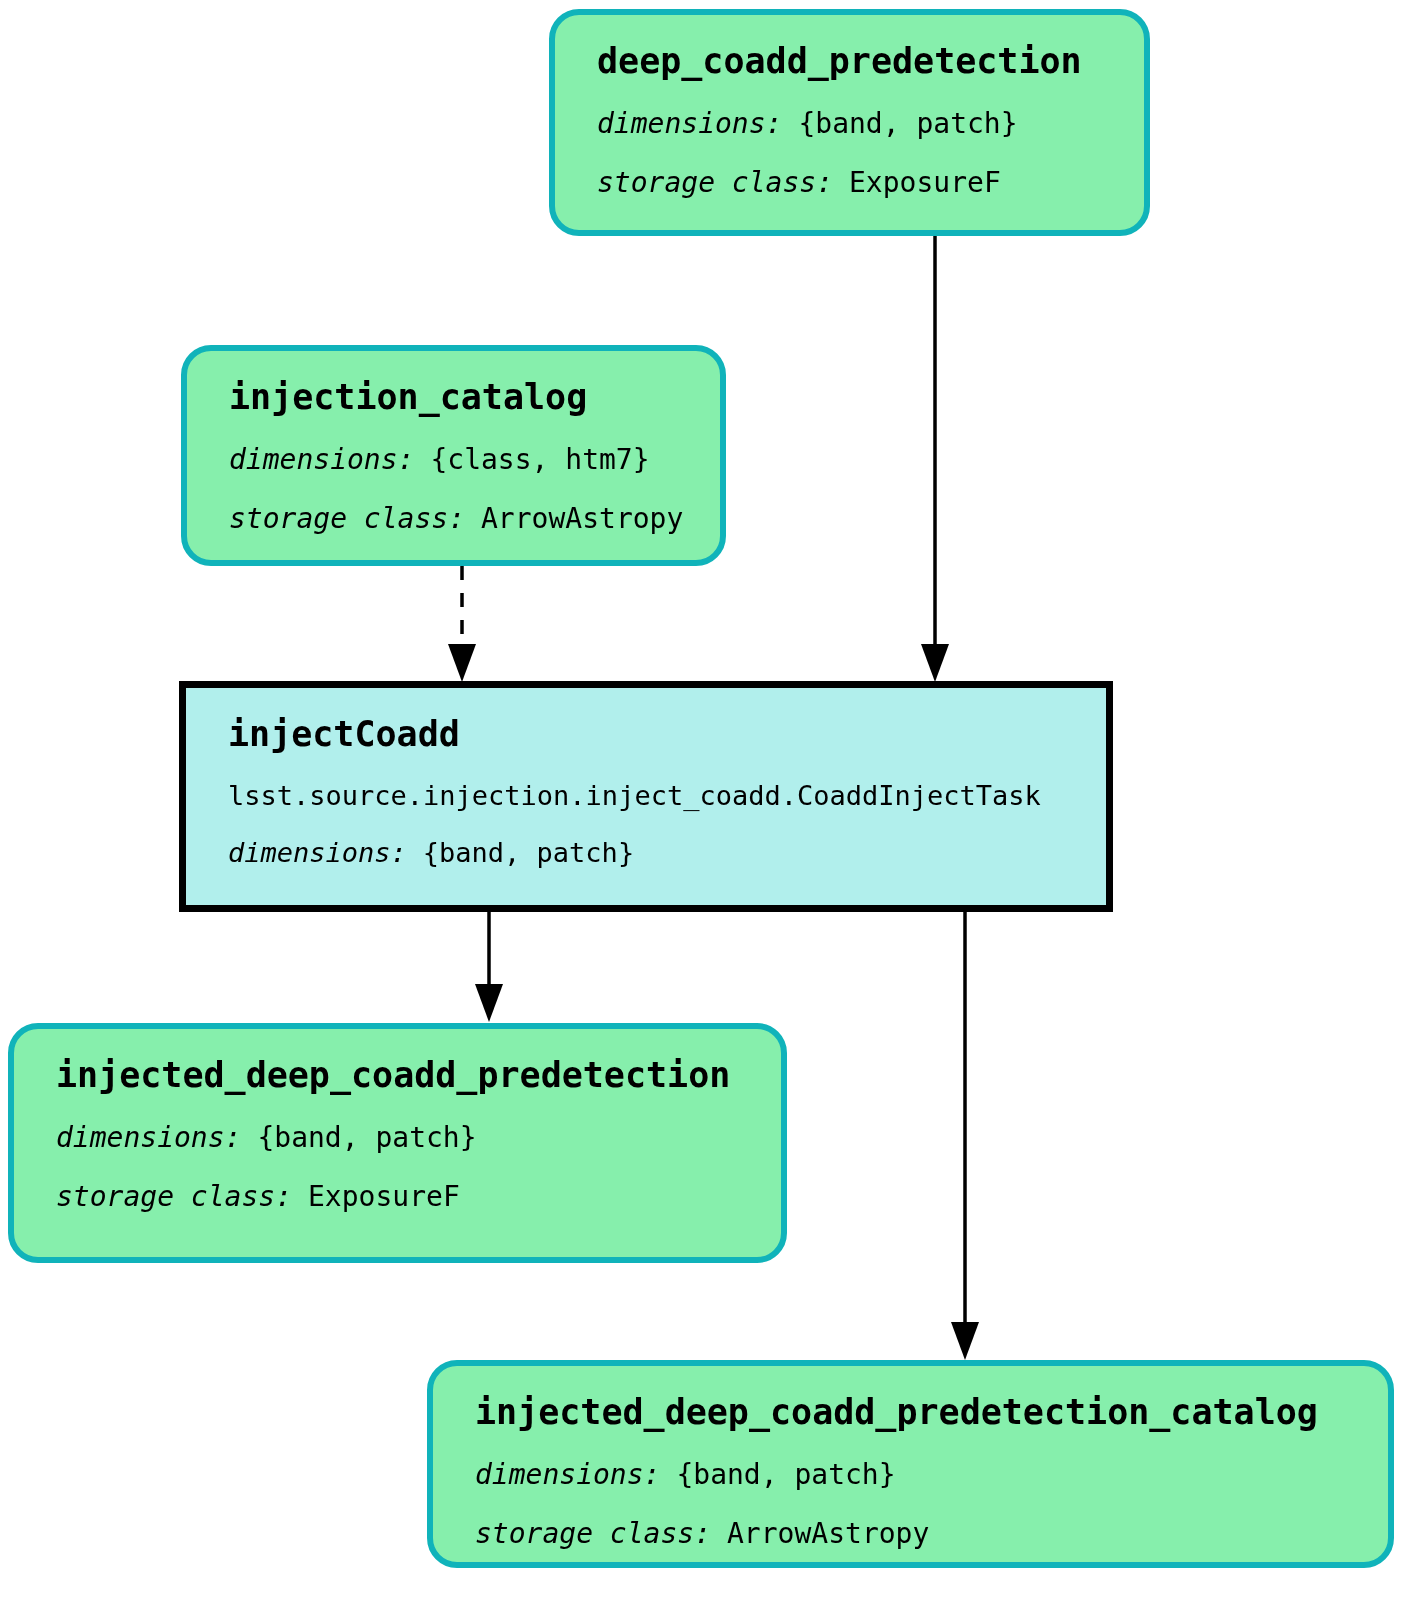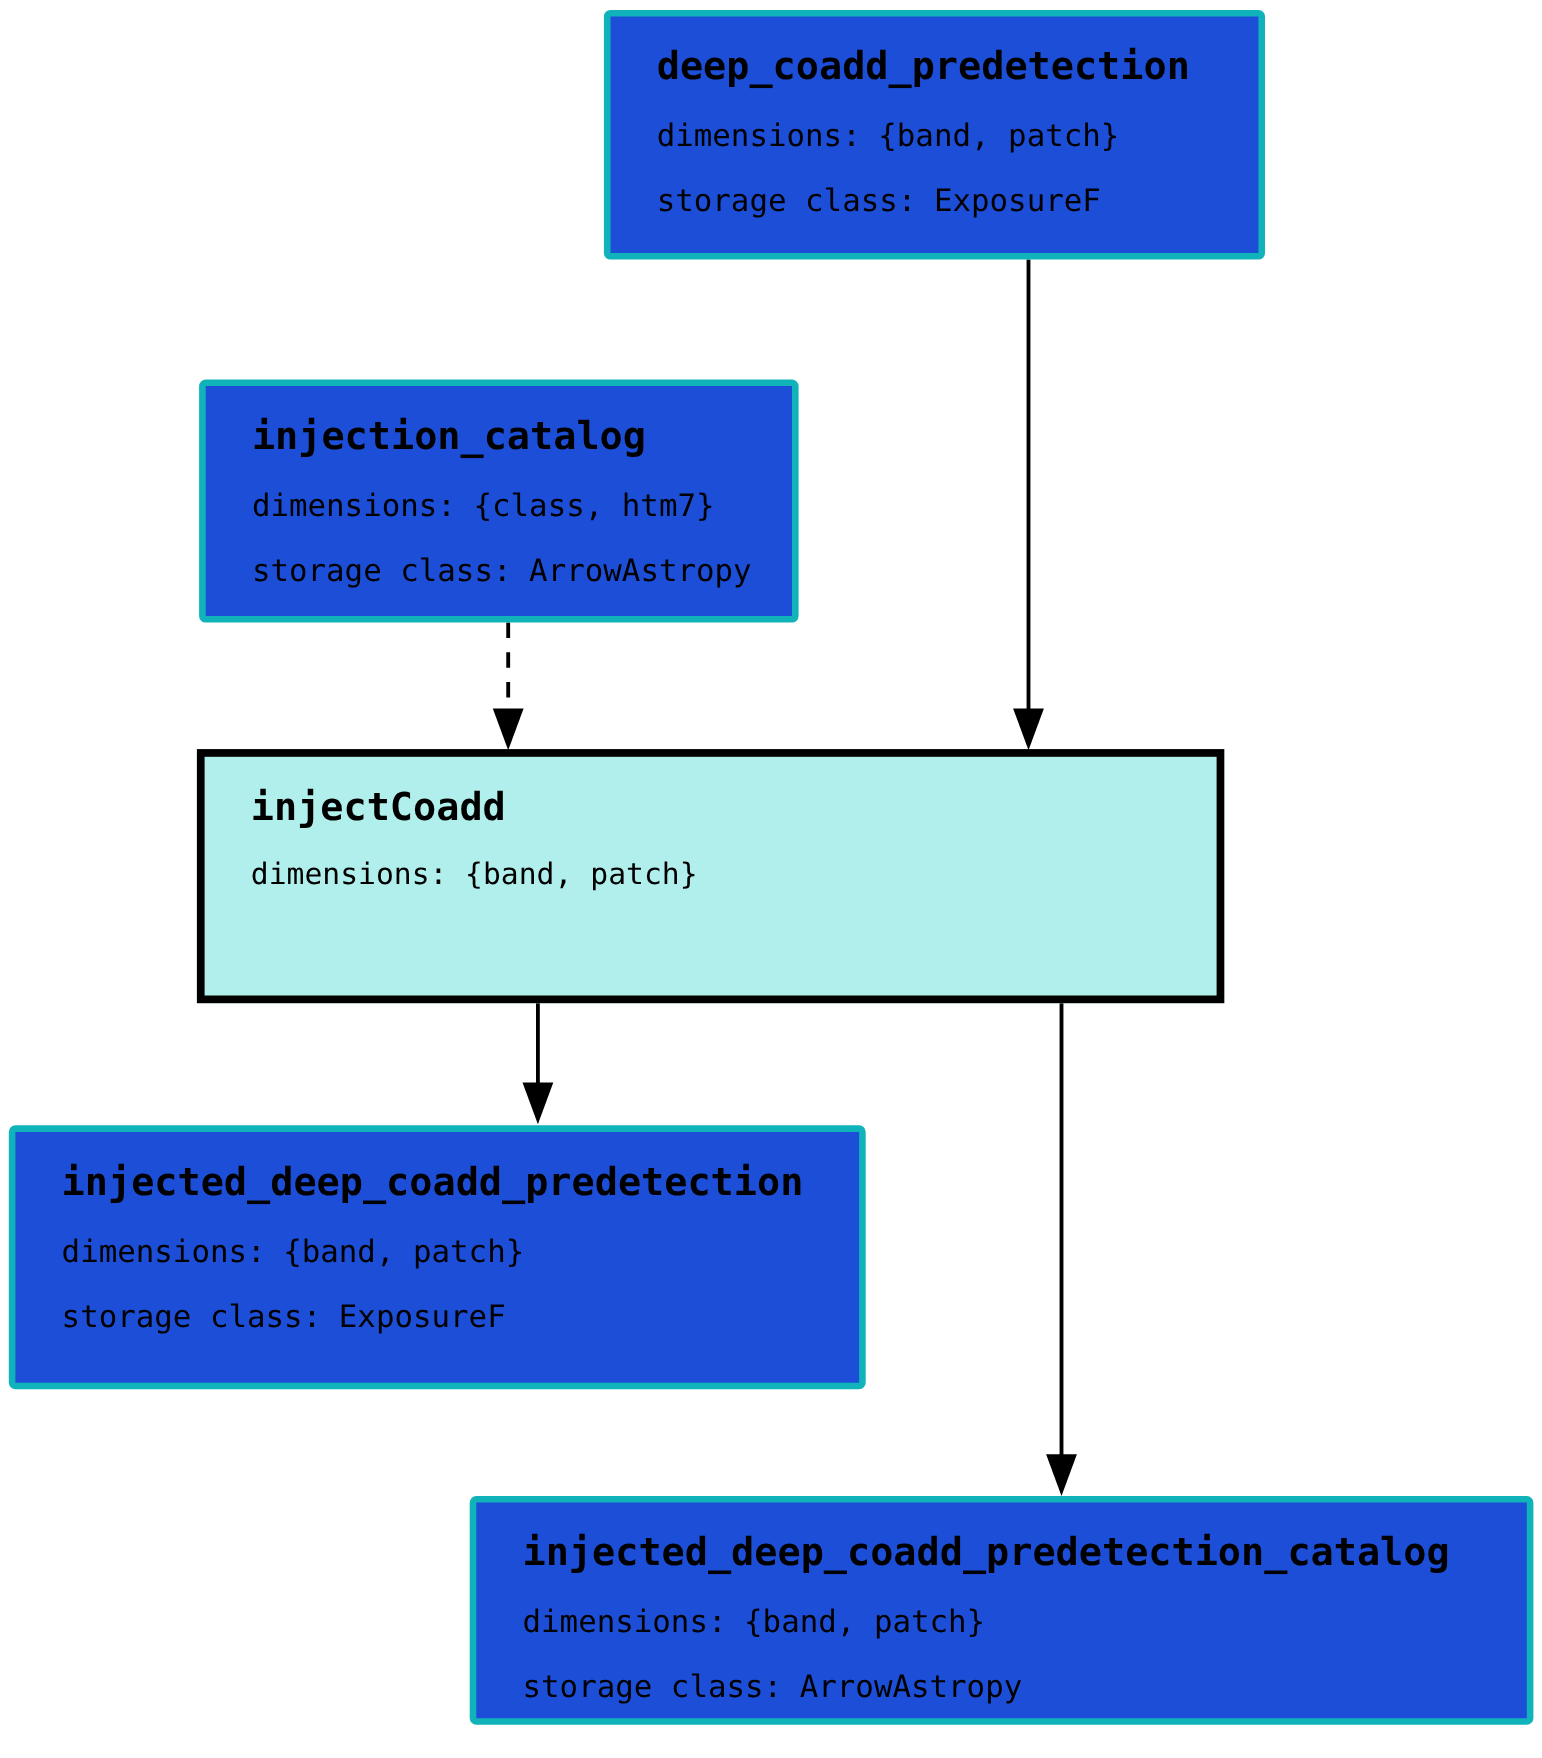--- a/index.html
+++ b/index.html
@@ -19,23 +19,23 @@
   #edges {
     position: absolute;
     left: 0;
     top: 0;
     width: 1402px;
     height: 1598px;
   }
   .node {
     position: absolute;
     box-sizing: border-box;
-    background: #1d4ed8;
+    background: #86efac;
     border: 6px solid #10b3ba;
-    border-radius: 6px;
+    border-radius: 30px;
     padding: 25px 42px;
   }
   .node.task {
     background: #b1efec;
     border: 7px solid #000000;
     border-radius: 0;
   }
   .node .title {
     font-weight: bold;
     font-size: 35px;
@@ -46,20 +46,21 @@
   .node .line {
     font-size: 28px;
     line-height: 1.2;
     margin-top: 25px;
     white-space: nowrap;
   }
   .node.task .line {
     font-size: 27px;
   }
   .lbl {
+    font-style: italic;
     margin-right: 16px;
   }
   .edge-line {
     stroke: #000000;
     stroke-width: 3.5;
     fill: none;
   }
   .edge-line.dashed {
     stroke-dasharray: 14 13;
   }
@@ -108,20 +109,23 @@
       <span class="lbl">dimensions:</span><span>{class, htm7}</span>
     </div>
     <div class="line">
       <span class="lbl">storage class:</span><span>ArrowAstropy</span>
     </div>
   </div>
 
   <div class="node task" style="left:179px; top:681px; width:934px; height:231px;">
     <div class="title">injectCoadd</div>
     <div class="line">
+      <span>lsst.source.injection.inject_coadd.CoaddInjectTask</span>
+    </div>
+    <div class="line">
       <span class="lbl">dimensions:</span><span>{band, patch}</span>
     </div>
   </div>
 
   <div class="node" style="left:8px; top:1023px; width:779px; height:240px;">
     <div class="title">injected_deep_coadd_predetection</div>
     <div class="line">
       <span class="lbl">dimensions:</span><span>{band, patch}</span>
     </div>
     <div class="line">

